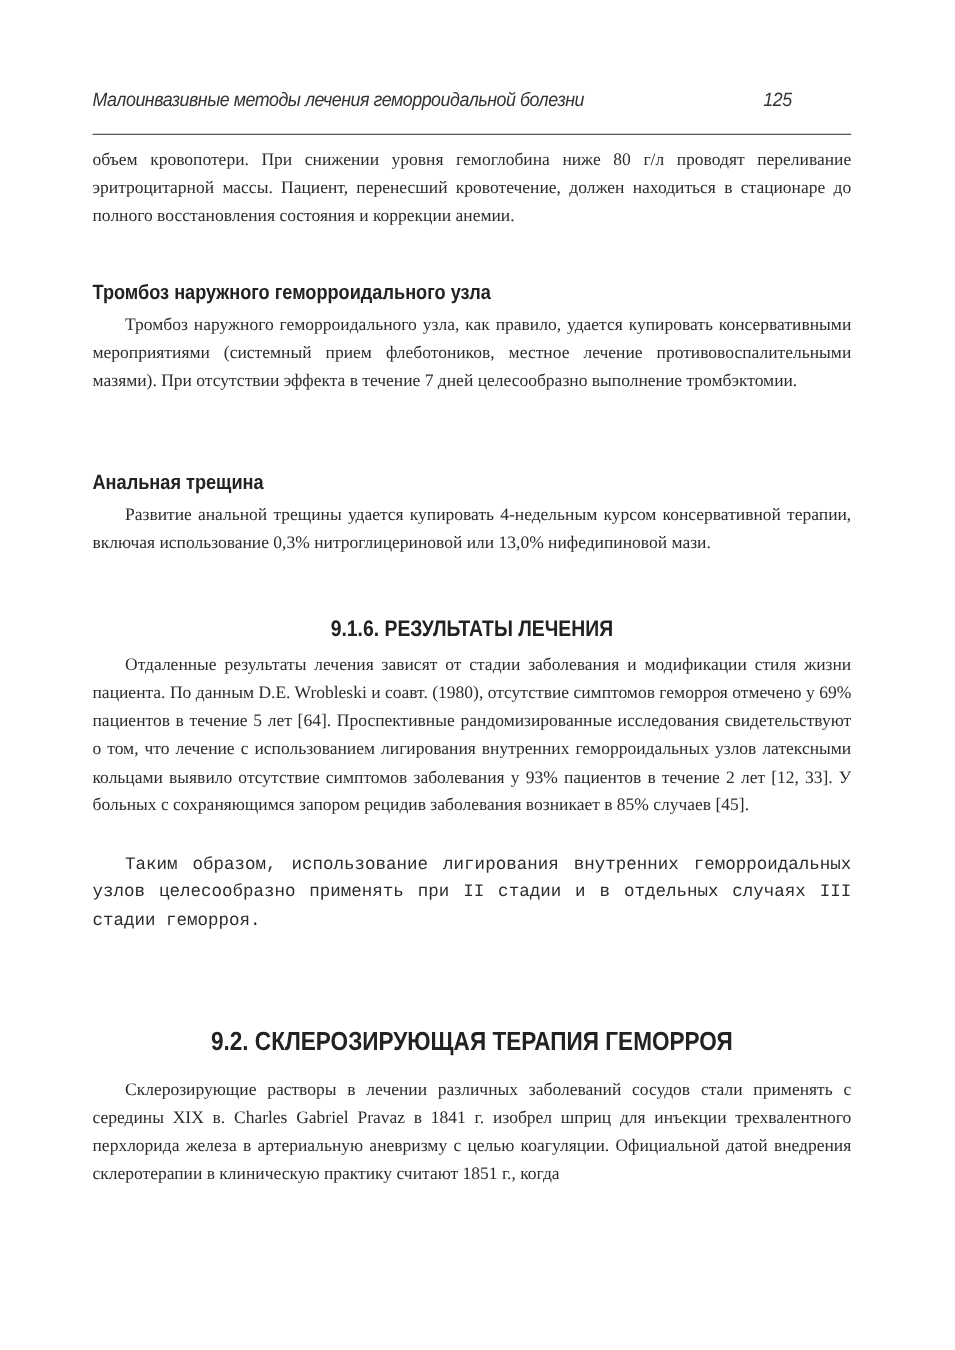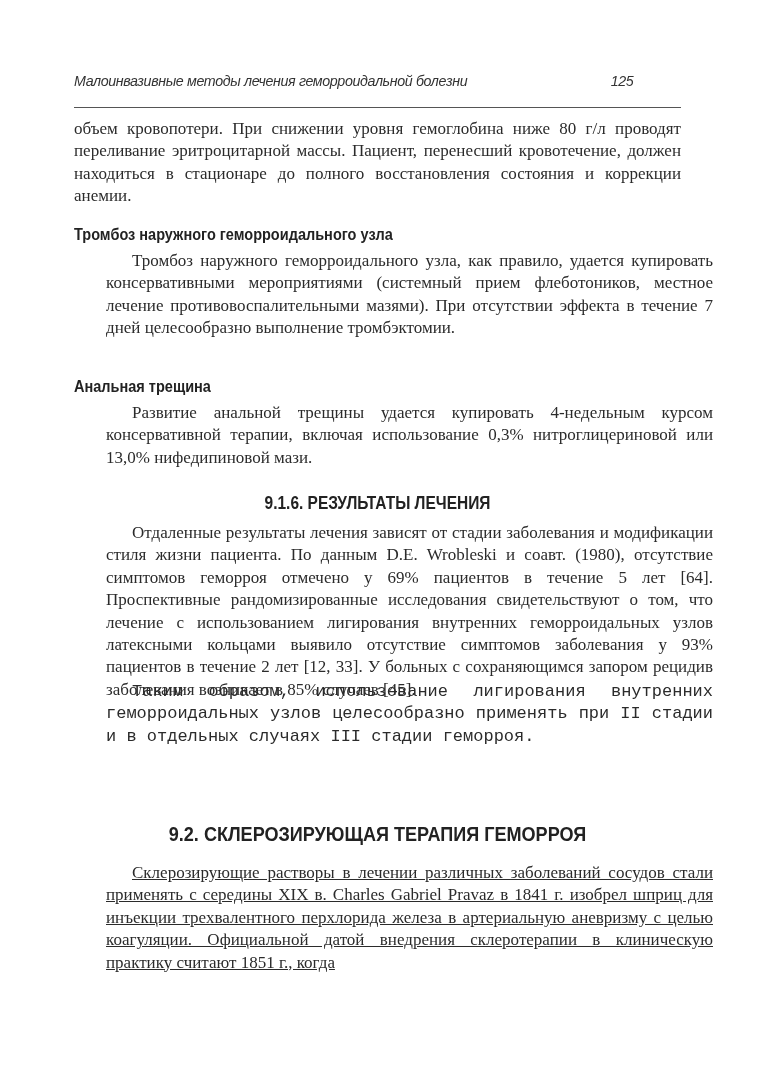--- a/index.html
+++ b/index.html
@@ -7,24 +7,24 @@
   .page { position: absolute; left: 74px; top: 0; width: 607px; }
   .running-head {
     position: absolute; top: 72px; left: 0; width: 607px;
     font-family: "Liberation Sans", sans-serif; font-style: italic;
     font-size: 15.5px; color: #333; letter-spacing: -0.4px;
     display: flex; justify-content: space-between; transform: scaleX(0.92); transform-origin: left;
     width: 660px;
   }
   .rule { position: absolute; top: 107px; left: 0; width: 607px; height: 1px; background: #555; }
   .body-text {
-    font-family: "Liberation Serif", serif; font-size: 17px; line-height: 22.4px;
+    font-family: "Liberation Serif", serif; font-size: 14px; line-height: 22.4px;
     text-align: justify; margin: 0; color: #2b2b2b;
   }
-  .indent { text-indent: 26px; margin-left: 32px; }
+  .indent { text-indent: 26px; }
   .subhead {
     font-family: "Liberation Sans", sans-serif; font-weight: bold; font-size: 16.5px;
     color: #222; margin: 0; transform: scaleX(0.88); transform-origin: left; white-space: nowrap;
   }
   .section-head {
     font-family: "Liberation Sans", sans-serif; font-weight: bold; color: #222;
     text-align: center; margin: 0; white-space: nowrap; transform: scaleX(0.86);
   }
   .h3 { font-size: 18px; }
   .h2 { font-size: 21px; }
@@ -46,14 +46,14 @@
   <p class="body-text indent abs" style="top:250px;">Тромбоз наружного геморроидального узла, как правило, удается купировать консервативными мероприятиями (системный прием флеботоников, местное лечение противовоспалительными мазями). При отсутствии эффекта в течение 7 дней целесообразно выполнение тромбэктомии.</p>
 
   <h4 class="subhead abs" style="top:377px;">Анальная трещина</h4>
   <p class="body-text indent abs" style="top:402px;">Развитие анальной трещины удается купировать 4-недельным курсом консервативной терапии, включая использование 0,3% нитроглицериновой или 13,0% нифедипиновой мази.</p>
 
   <h3 class="section-head h3 abs" style="top:493px;">9.1.6. РЕЗУЛЬТАТЫ ЛЕЧЕНИЯ</h3>
   <p class="body-text indent abs" style="top:522px;">Отдаленные результаты лечения зависят от стадии заболевания и модификации стиля жизни пациента. По данным D.E. Wrobleski и соавт. (1980), отсутствие симптомов геморроя отмечено у 69% пациентов в течение 5 лет [64]. Проспективные рандомизированные исследования свидетельствуют о том, что лечение с использованием лигирования внутренних геморроидальных узлов латексными кольцами выявило отсутствие симптомов заболевания у 93% пациентов в течение 2 лет [12, 33]. У больных с сохраняющимся запором рецидив заболевания возникает в 85% случаев [45].</p>
   <p class="body-text indent abs" style="top:681px;font-family:Liberation Mono, monospace;">Таким образом, использование лигирования внутренних геморроидальных узлов целесообразно применять при II стадии и в отдельных случаях III стадии геморроя.</p>
 
   <h2 class="section-head h2 abs" style="top:822px;">9.2. СКЛЕРОЗИРУЮЩАЯ ТЕРАПИЯ ГЕМОРРОЯ</h2>
-  <p class="body-text indent abs" style="top:862px;text-decoration:underline;">Склерозирующие растворы в лечении различных заболеваний сосудов стали применять с середины XIX в. Charles Gabriel Pravaz в 1841 г. изобрел шприц для инъекции трехвалентного перхлорида железа в артериальную аневризму с целью коагуляции. Официальной датой внедрения склеротерапии в клиническую практику считают 1851 г., когда</p>
+  <p class="body-text indent abs" style="top:862px;">Склерозирующие растворы в лечении различных заболеваний сосудов стали применять с середины XIX в. Charles Gabriel Pravaz в 1841 г. изобрел шприц для инъекции трехвалентного перхлорида железа в артериальную аневризму с целью коагуляции. Официальной датой внедрения склеротерапии в клиническую практику считают 1851 г., когда</p>
 </div>
 
 </body></html>

